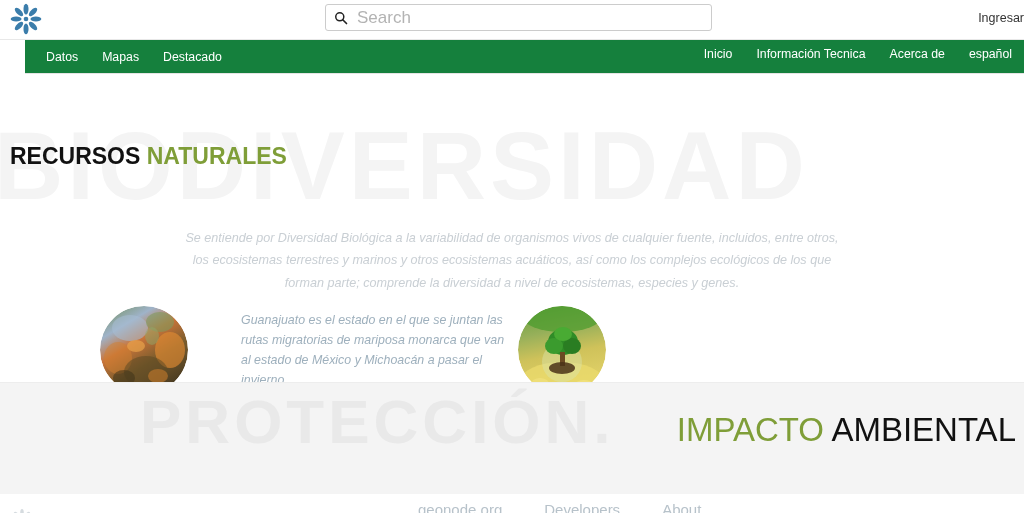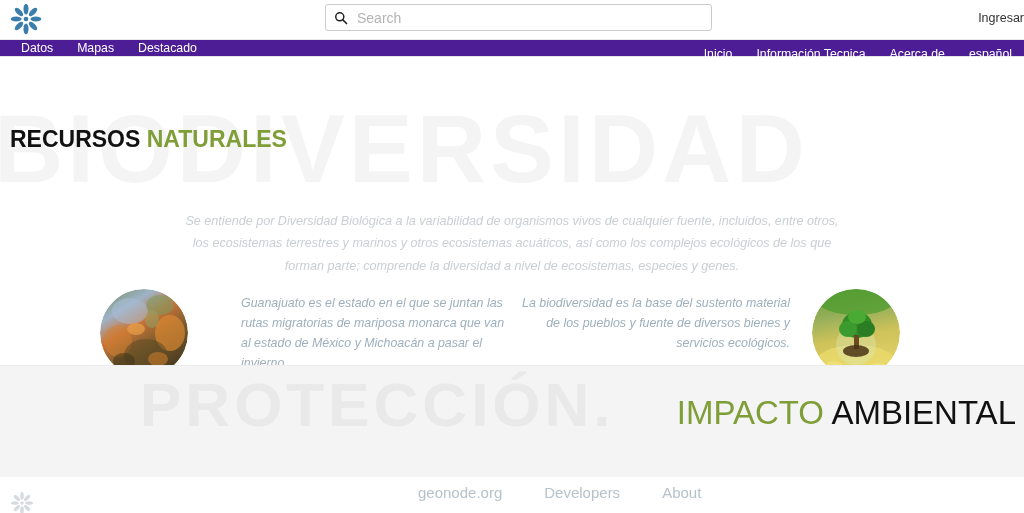--- a/index.html
+++ b/index.html
@@ -32,44 +32,45 @@
     border: 1px solid #cccccc;
     border-radius: 3px;
     background: #fff;
     display: flex;
     align-items: center;
     padding: 0 8px;
   }
   .search-icon { width: 14px; height: 14px; flex: 0 0 14px; margin-right: 9px; }
   .search-input {
     border: 0; outline: 0;
-    font-size: 14px;
+    font-size: 17px;
     color: #555;
     font-family: "Liberation Sans", sans-serif;
     width: 100%;
     background: transparent;
   }
   .search-input::placeholder { color: #b3b3b3; }
   .login-link {
     position: absolute;
     right: 0px; top: 11px;
     font-size: 12.5px;
     color: #333333;
     white-space: nowrap;
     text-decoration: none;
   }
 
   
   .navbar {
-    height: 17px;
-    background: #4c1d95;
+    height: 34px;
+    background: #15803d;
     display: flex;
     align-items: center;
     position: relative;
     border-bottom: 1px solid #e4e4e4;
+    margin-left: 25px;
   }
   .nav-left { display: flex; align-items: center; padding-left: 9px; }
   .nav-right { display: flex; align-items: center; position: absolute; right: 0px; top: 0; height: 28px; }
   .nav-item {
     color: #ffffff;
     font-size: 12.3px;
     text-decoration: none;
     padding: 0 12px;
     line-height: 28px;
     white-space: nowrap;
@@ -297,21 +298,20 @@
               <ellipse cx="52" cy="30" rx="7" ry="9" fill="#8fa86a" opacity=".5"></ellipse>
             </g>
           </svg>
         </span>
 
       </div>
       <div class="card-text">Guanajuato es el estado en el que se juntan las rutas migratorias de mariposa monarca que van al estado de México y Michoacán a pasar el invierno..</div>
     </div>
 
     <div class="card card-right">
-      <div class="card-text">La biodiversidad es la base del sustento material de los pueblos y fuente de diversos bienes y servicios ecológicos.</div>
       <div class="media-col">
         <span class="circle-img">
           <svg width="88" height="88" viewBox="0 0 88 88">
             <defs>
               <clipPath id="c2">
                   <circle cx="44" cy="44" r="44"></circle>
                 </clipPath>
               <linearGradient id="g2" x1="0" y1="0" x2="0.2" y2="1">
                 <stop offset="0%" stop-color="#5f9e3a"></stop>
                 <stop offset="35%" stop-color="#97b05a"></stop>

